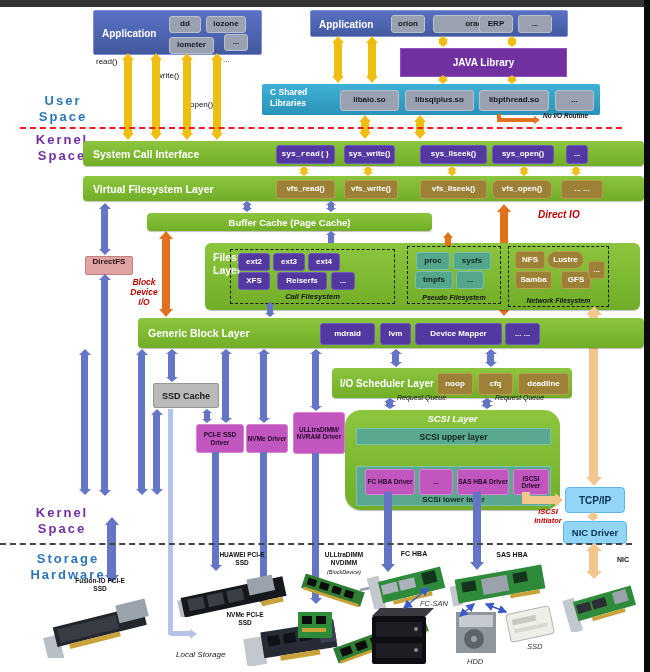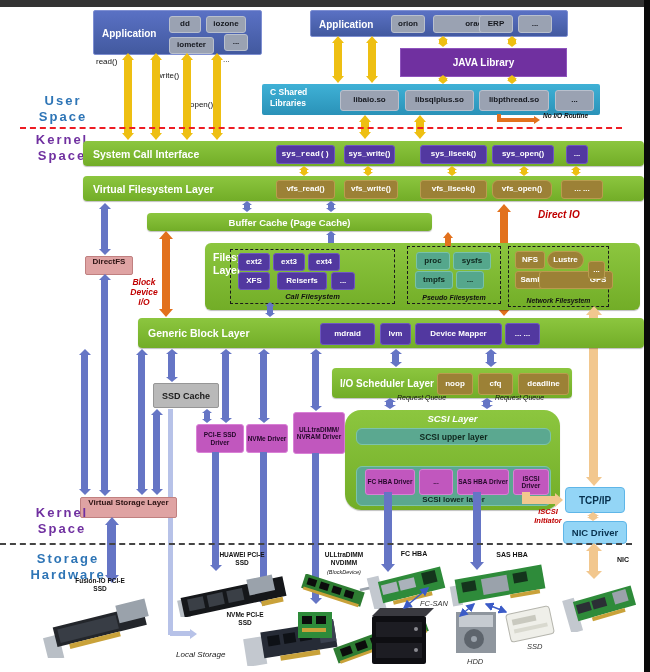--- a/index.html
+++ b/index.html
@@ -21,21 +21,21 @@
   .glabel{position:absolute;left:0;right:0;bottom:2px;text-align:center;font-style:italic;font-weight:bold;color:#111;}
   .lbl{position:absolute;color:#111;}
   .sp{font-weight:bold;font-size:13px;letter-spacing:2px;line-height:1.2;text-align:center;}
   .rednote{position:absolute;color:#c00000;font-weight:bold;font-style:italic;text-align:center;line-height:1.2;}
   .av,.ah{position:absolute;background-color:currentColor;--hw:6px;--hl:7px;}
   .av.hu::before{content:'';position:absolute;bottom:100%;left:50%;transform:translateX(-50%);border-left:var(--hw) solid transparent;border-right:var(--hw) solid transparent;border-bottom:var(--hl) solid currentColor;}
   .av.hd::after{content:'';position:absolute;top:100%;left:50%;transform:translateX(-50%);border-left:var(--hw) solid transparent;border-right:var(--hw) solid transparent;border-top:var(--hl) solid currentColor;}
   .ah.hr::after{content:'';position:absolute;left:100%;top:50%;transform:translateY(-50%);border-top:var(--hw) solid transparent;border-bottom:var(--hw) solid transparent;border-left:var(--hl) solid currentColor;}
   .c-yellow{color:#eebf12;} .c-blue{color:#6575c5;} .c-orange{color:#e2711d;}
   .c-tan{color:#f2c78e;} .c-pale{color:#b7c2e8;}
-  .scsiteal{position:absolute;background:#5ba890;border:1px solid #7cc3ab;border-radius:6px;color:#10281f;font-weight:bold;font-size:8.5px;display:flex;align-items:center;justify-content:center;}
+  .scsiteal{position:absolute;background:#5ba890;border:1px solid #7cc3ab;border-radius:0;color:#10281f;font-weight:bold;font-size:8.5px;display:flex;align-items:center;justify-content:center;}
   .hwlabel{position:absolute;font-weight:bold;font-size:6.5px;color:#111;text-align:center;line-height:1.25;}
   .itnote{position:absolute;font-style:italic;font-size:7.5px;color:#333;}
 </style>
 </head>
 <body>
 
 <div id="stage">
 
   <div class="abs" style="left:0;top:0;width:650px;height:7px;background:#333;"></div>
   <div class="abs" style="left:644px;top:0;width:6px;height:672px;background:#0a0a0a;"></div>
@@ -148,21 +148,21 @@
       <div class="chip tealc" style="left:8px;top:5px;width:32px;height:16px;">proc</div>
       <div class="chip tealc" style="left:45px;top:5px;width:36px;height:16px;">sysfs</div>
       <div class="chip tealc" style="left:7px;top:24px;width:36px;height:16px;">tmpfs</div>
       <div class="chip tealc" style="left:48px;top:24px;width:26px;height:16px;">...</div>
       <div class="glabel" style="font-size:7px;">Pseudo Filesystem</div>
     </div>
     <div class="dgroup" style="left:303px;top:3px;width:99px;height:59px;">
       <div class="chip olive" style="left:6px;top:4px;width:28px;height:16px;">NFS</div>
       <div class="chip olive" style="left:38px;top:4px;width:35px;height:16px;border-radius:9px;">Lustre</div>
       <div class="chip olive" style="left:6px;top:24px;width:35px;height:16px;">Samba</div>
-      <div class="chip olive" style="left:30px;top:24px;width:28px;height:16px;padding-left:44px;">GFS</div>
+      <div class="chip olive" style="left:52px;top:24px;width:28px;height:16px;">GFS</div>
       <div class="chip olive" style="left:79px;top:14px;width:15px;height:16px;">...</div>
       <div class="glabel" style="font-size:6.8px;">Network Filesystem</div>
     </div>
   </div>
   <div class="av hu c-orange" style="left:445px;top:238px;width:6px;height:8px;--hw:5px;--hl:6px;"></div>
   <div class="av hu hd c-blue" style="left:267px;top:306px;width:6px;height:7px;--hw:5px;--hl:4px;"></div>
 
   <div class="av hu hd c-tan" style="left:589px;top:315px;width:9px;height:162px;--hw:8px;--hl:9px;"></div>
   <div class="rednote" style="left:600px;top:326px;width:44px;font-size:9px;">NAS Client</div>
 
@@ -230,23 +230,20 @@
 
   <div class="bluebox" style="left:565px;top:487px;width:58px;height:24px;font-size:10px;">
     <span>TCP/IP</span>
   </div>
   <div class="av hu hd c-tan" style="left:589px;top:516px;width:8px;height:1px;--hw:6px;--hl:4px;"></div>
   <div class="bluebox" style="left:563px;top:521px;width:62px;height:21px;font-size:9.5px;">
     <span>NIC Driver</span>
   </div>
   <div class="av hu hd c-tan" style="left:589px;top:551px;width:9px;height:20px;--hw:8px;--hl:8px;"></div>
 
-  <div class="pinkbox" style="left:80px;top:497px;width:95px;height:19px;font-size:8px;">
-    <span>Virtual Storage Layer</span>
-  </div>
   <div class="av hu hd c-blue" style="left:107px;top:525px;width:9px;height:50px;--hw:7px;--hl:8px;"></div>
 
   <div class="lbl sp" style="left:22px;top:505px;width:80px;color:#7030a0;">Kernel Space</div>
   <div class="abs" style="left:0;top:543px;width:632px;height:0;border-top:2px dashed #444;"></div>
   <div class="lbl sp" style="left:18px;top:551px;width:100px;color:#2e75b6;">Storage Hardware</div>
 
   <div class="hwlabel" style="left:72px;top:577px;width:56px;">Fusion-IO PCI-E SSD</div>
   <svg class="abs" style="left:35px;top:588px;" width="130" height="70" viewBox="0 0 130 70">
     <g transform="rotate(-14 65 35)">
       <rect x="6" y="36" width="16" height="24" fill="#b9bfc6"></rect>

